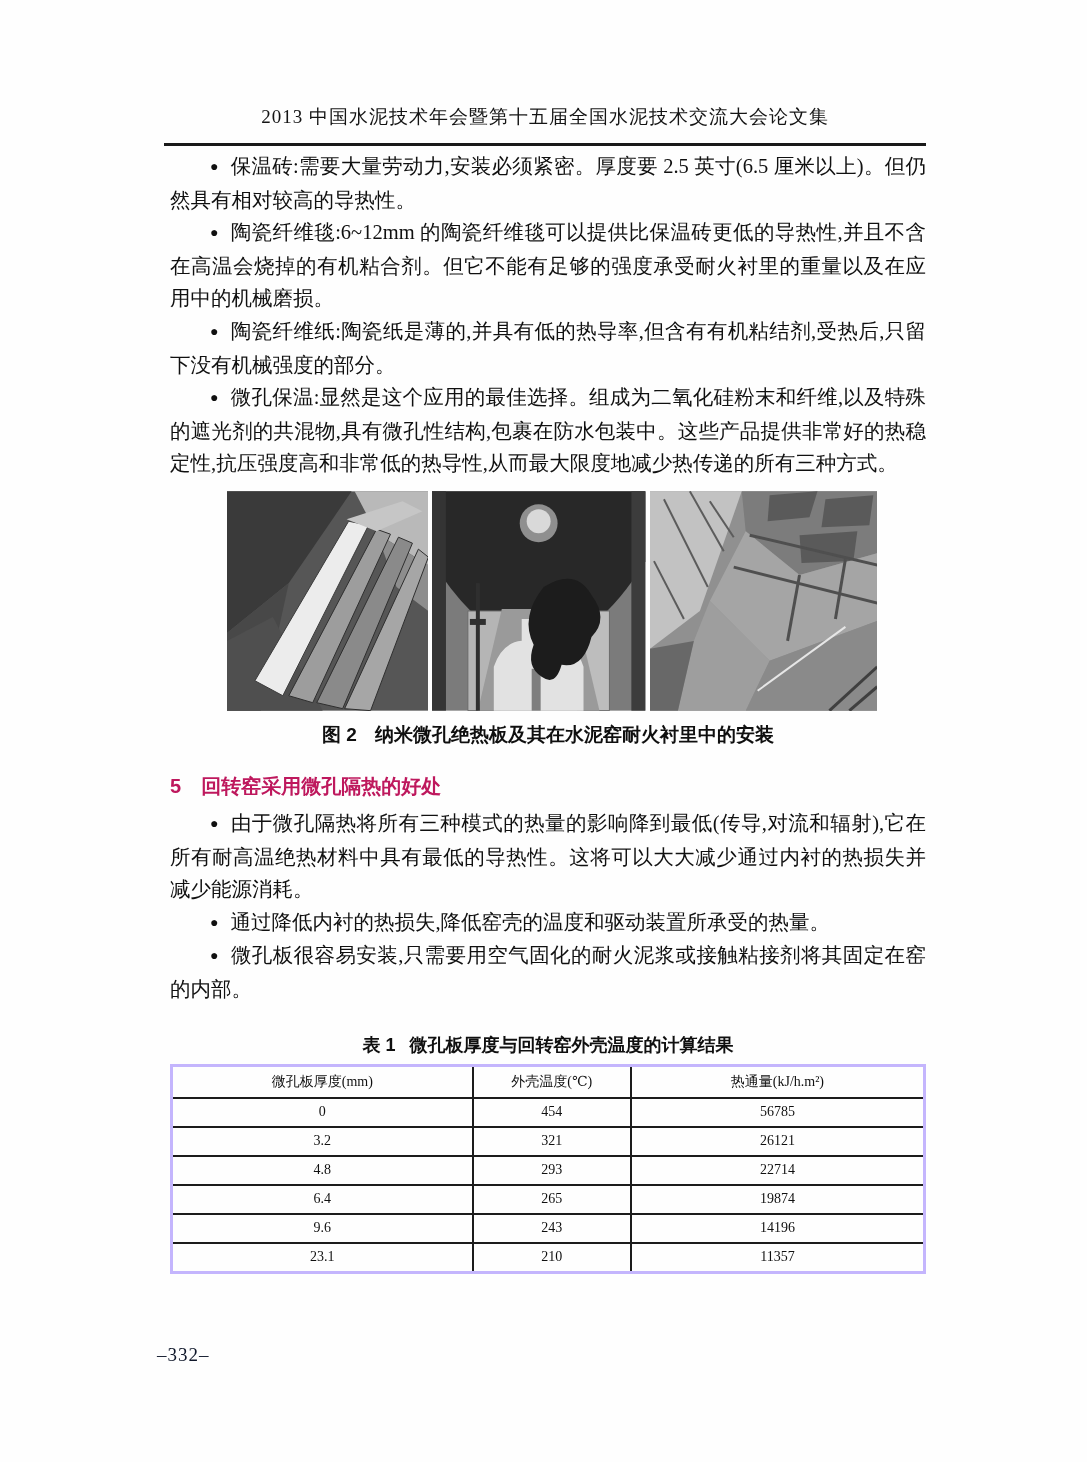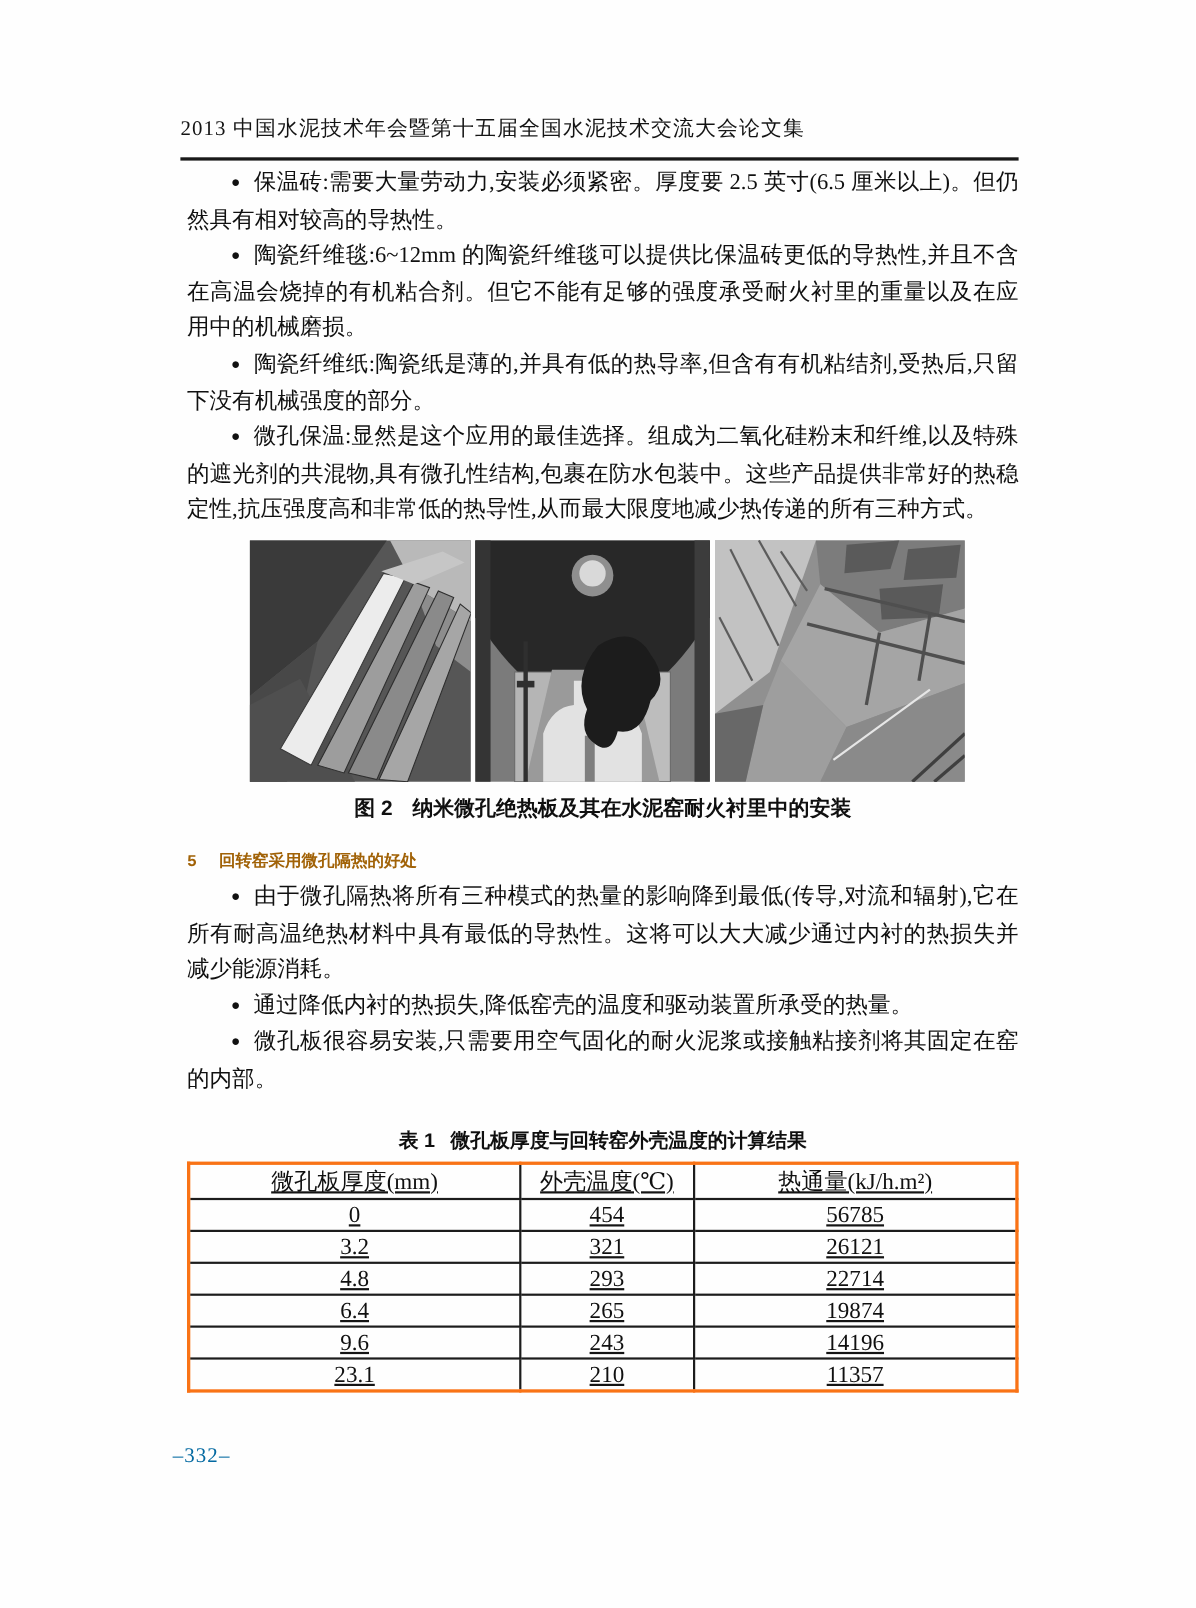--- a/index.html
+++ b/index.html
@@ -7,21 +7,21 @@
     position:relative;
     width:1087px; height:1462px;
     background:#fefefe;
     color:#141414;
     font-family:"Liberation Serif","DejaVu Serif",serif;
     overflow:hidden;
   }
   .running-header {
     position:absolute;
     left:164px; top:104px; width:762px;
-    text-align:left;
+    text-align:center;
     font-size:19px;
     letter-spacing:1px;
     padding-bottom:13px;
     border-bottom:3px solid #191919;
   }
   .content {
     position:absolute;
     left:170px; top:150px; width:756px;
   }
   p.para {
@@ -42,62 +42,61 @@
   .fig-caption {
     text-align:center;
     font-family:"Liberation Sans","DejaVu Sans",sans-serif;
     font-weight:bold;
     font-size:19px;
     margin-top:11px;
     color:#0f0f0f;
   }
   .fig-caption .figno { margin-right:18px; }
   .section-heading {
-    font-family:Liberation Mono, monospace;
+    font-family:Liberation Sans, sans-serif;
     font-weight:bold;
-    font-size:15px;
+    font-size:20px;
     margin:25px 0 7px 0;
-    color:#a16207;
+    color:#be185d;
   }
   .section-heading .secno { margin-right:20px; }
   .table-title {
     text-align:center;
     font-family:Liberation Sans, sans-serif;
     font-weight:bold;
     font-size:18px;
     margin:27px 0 7px 0;
     color:#0f0f0f;
   }
   .table-title .tabno { margin-right:14px; }
   table.data-table {
     width:100%;
     border-collapse:collapse;
-    border:3px solid #f97316;
-    font-size:21px;
-    text-decoration:underline;
+    border:3px solid #c4b5fd;
+    font-size:14px;
   }
   table.data-table th, table.data-table td {
     border:2px solid #1c1c1c;
     text-align:center;
     font-weight:normal;
     height:25px;
     padding:1px 4px;
     font-family:"Liberation Serif","DejaVu Serif",serif;
     color:#101010;
   }
   table.data-table th { height:28px; }
   .col-thickness { width:40%; }
   .col-temp { width:21%; }
   .col-flux { width:39%; }
   .page-number {
     position:absolute;
-    left:157px; top:1313px;
+    left:157px; top:1344px;
     font-size:19px;
     letter-spacing:1px;
-    color:#0369a1;
+    color:#0f172a;
   }
 </style>
 </head>
 <body>
 
 <div class="page">
 
   <div class="running-header">
     <span>2013 中国水泥技术年会暨第十五届全国水泥技术交流大会论文集</span>
   </div>

